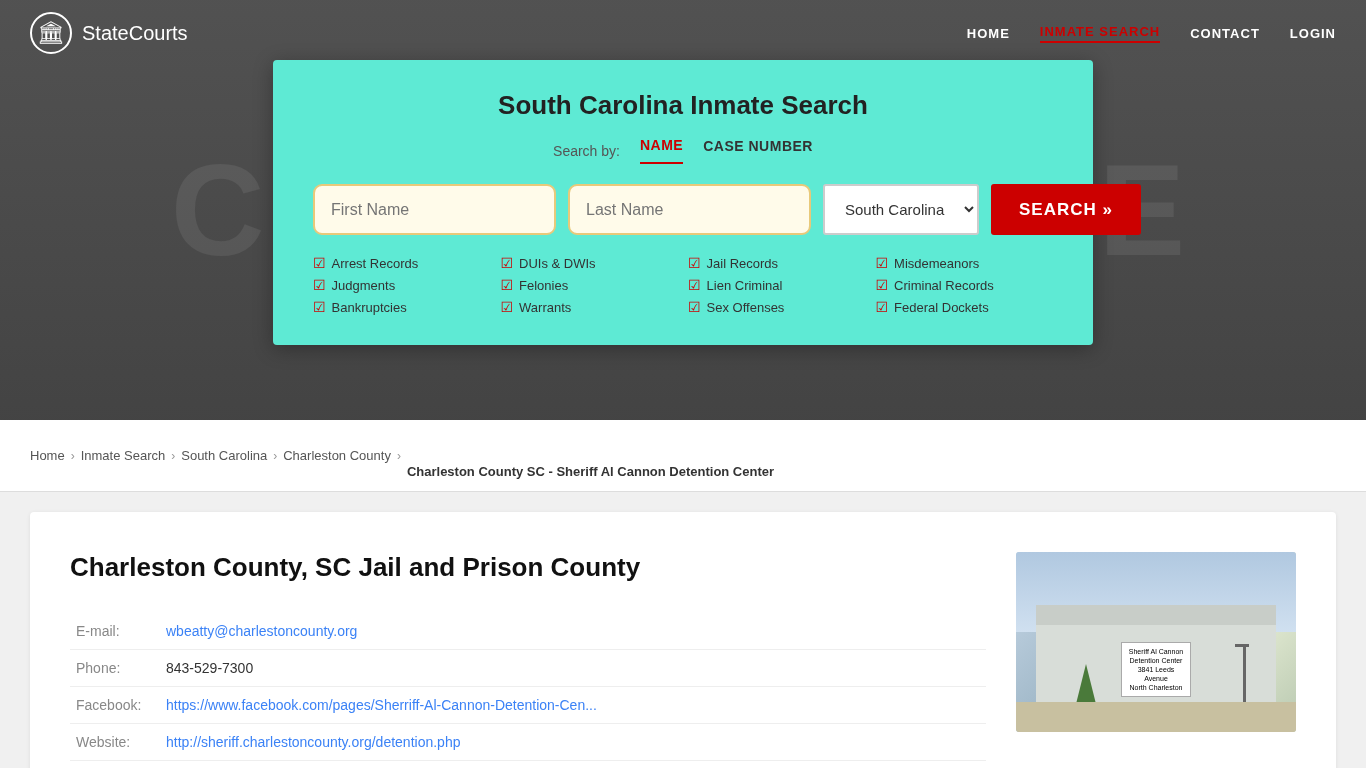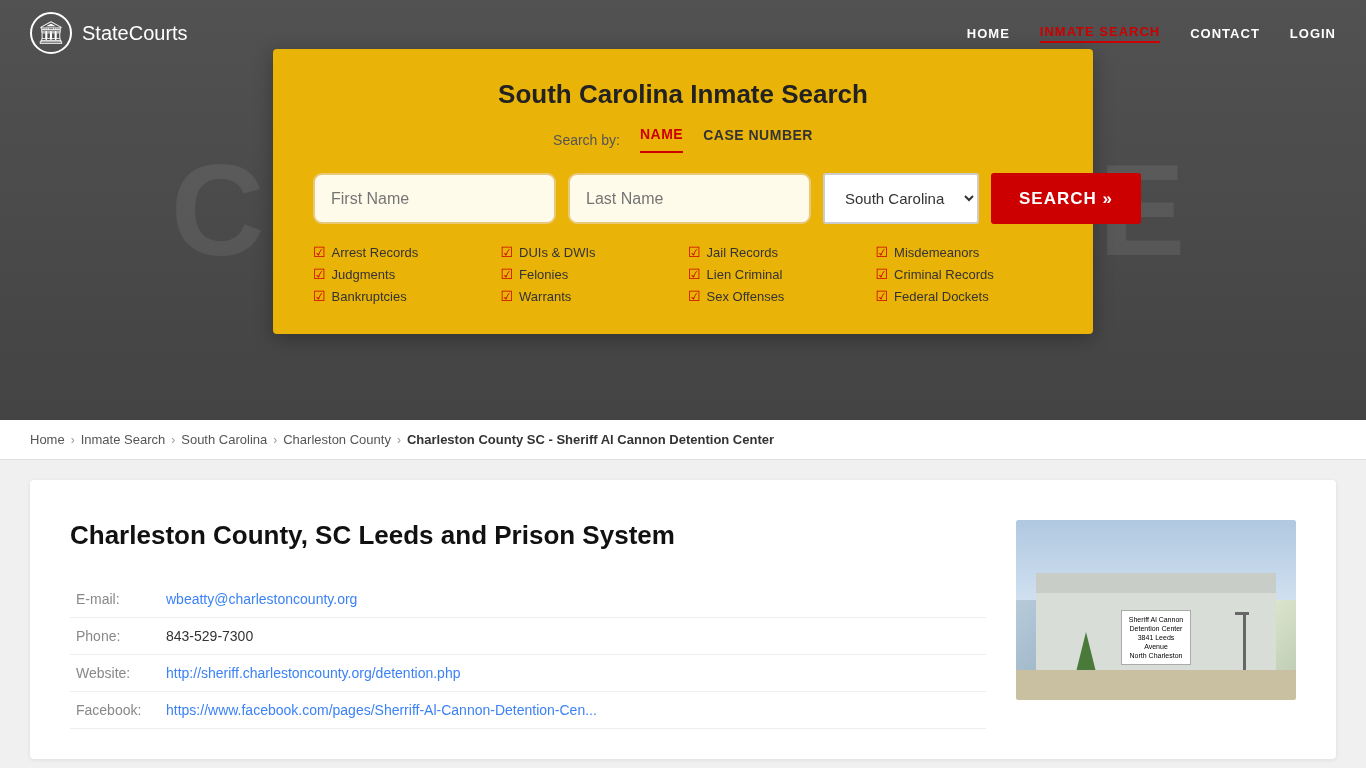--- a/index.html
+++ b/index.html
@@ -81,24 +81,24 @@
     }
     .navbar-links a.active {
       color: #cc0000;
       border-bottom: 2px solid #cc0000;
       padding-bottom: 2px;
     }
 
     
     .search-modal {
       position: absolute;
-      top: 49px;
+      top: 60px;
       left: 50%;
       transform: translateX(-50%);
-      background: #eab308;
+      background: #5eead4;
       border-radius: 4px;
       padding: 30px 40px 30px;
       width: 820px;
       z-index: 20;
       box-shadow: 0 4px 20px rgba(0,0,0,0.3);
     }
     .modal-title {
       text-align: center;
       font-size: 26px;
       font-weight: 700;
@@ -199,21 +199,21 @@
       gap: 6px;
       font-size: 13px;
       color: #555;
       border-bottom: 1px solid #ddd;
     }
     .breadcrumb a {
       color: #555;
       text-decoration: none;
     }
     .breadcrumb-sep { color: #999; font-size: 12px; }
-    .breadcrumb-current { color: #333; font-weight: 600; }
+    .breadcrumb-current { color: #333; font-weight: 600; margin-top: 32px; }
 
     
     .main-content {
       background: white;
       margin: 20px 30px;
       border-radius: 4px;
       padding: 40px 40px 30px;
       box-shadow: 0 1px 4px rgba(0,0,0,0.08);
       display: flex;
       gap: 30px;
@@ -419,38 +419,38 @@
   <span class="breadcrumb-sep">›</span>
   <a href="#">South Carolina</a>
   <span class="breadcrumb-sep">›</span>
   <a href="#">Charleston County</a>
   <span class="breadcrumb-sep">›</span>
   <span class="breadcrumb-current">Charleston County SC - Sheriff Al Cannon Detention Center</span>
 </div>
 
 <div class="main-content">
   <div class="main-left">
-    <h2 class="facility-title">Charleston County, SC Leeds and Prison System</h2>
+    <h2 class="facility-title">Charleston County, SC Jail and Prison County</h2>
     <table class="info-table">
       <tbody>
       <tr>
         <td class="info-label">E-mail:</td>
         <td class="info-value"><a href="#">wbeatty@charlestoncounty.org</a></td>
       </tr>
       <tr>
         <td class="info-label">Phone:</td>
         <td class="info-value">843-529-7300</td>
       </tr>
       <tr>
+        <td class="info-label">Facebook:</td>
+        <td class="info-value"><a href="#">https://www.facebook.com/pages/Sherriff-Al-Cannon-Detention-Cen...</a></td>
+      </tr>
+      <tr>
         <td class="info-label">Website:</td>
         <td class="info-value"><a href="#">http://sheriff.charlestoncounty.org/detention.php</a></td>
-      </tr>
-      <tr>
-        <td class="info-label">Facebook:</td>
-        <td class="info-value"><a href="#">https://www.facebook.com/pages/Sherriff-Al-Cannon-Detention-Cen...</a></td>
       </tr>
     </tbody>
       </table>
   </div>
   <div class="main-right">
     <div class="facility-img">
       <div class="facility-img-inner">
         <div class="sky"></div>
         <div class="building"></div>
         <div class="tree"></div>

